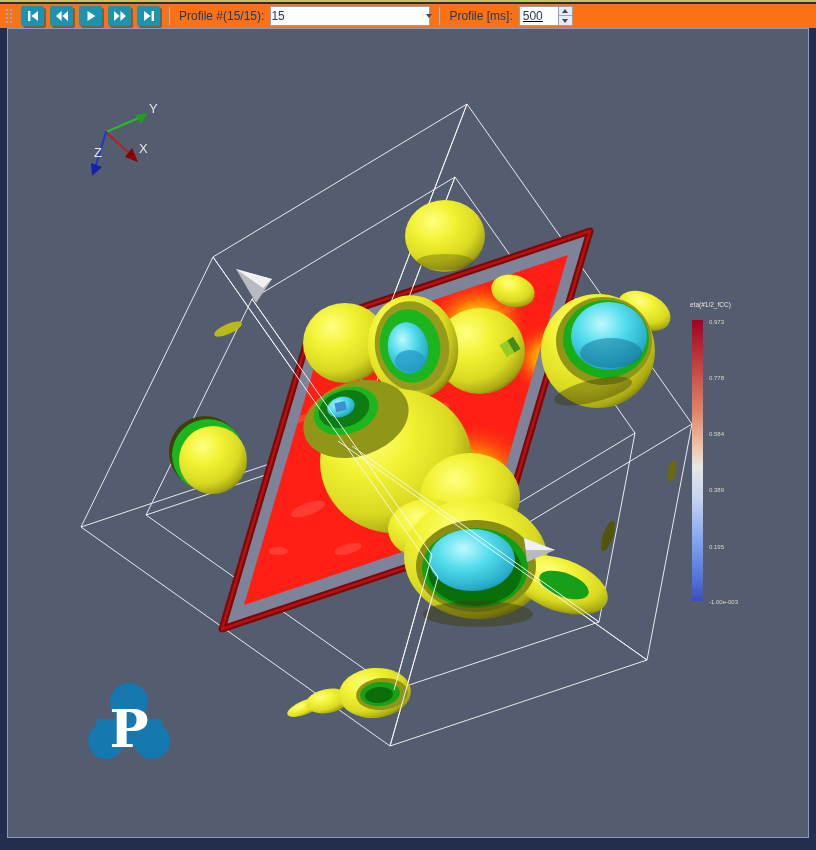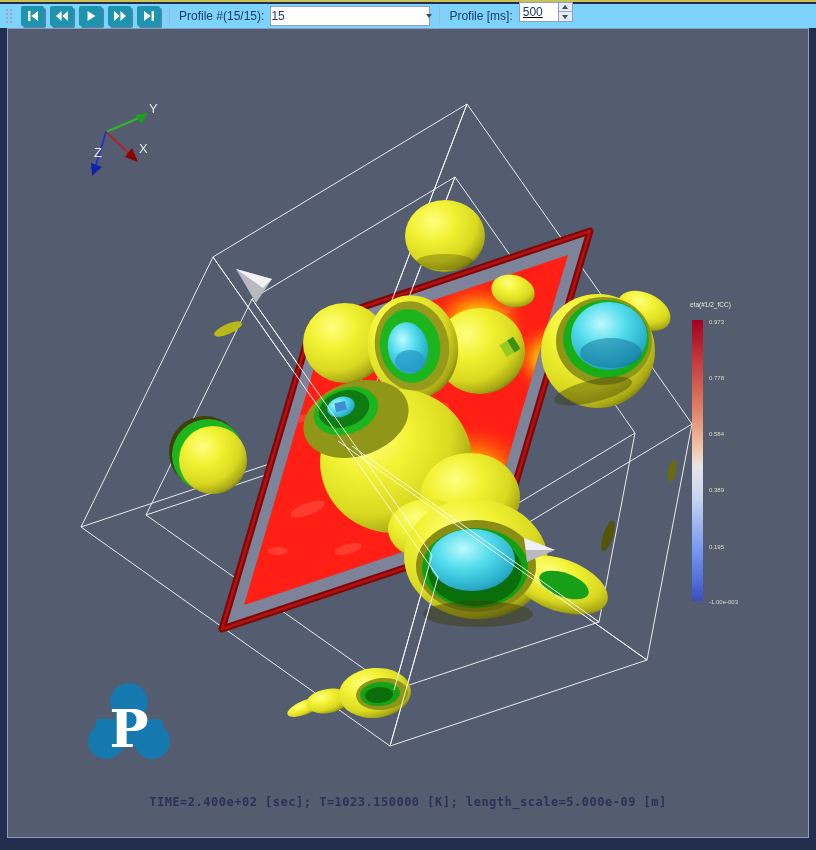--- a/index.html
+++ b/index.html
@@ -1,38 +1,38 @@
 <!DOCTYPE html>
 <html><head>
 <meta charset="utf-8">
 <style>
   html,body{margin:0;padding:0;background:#10182e;}
   *{box-sizing:border-box;}
   .window{position:relative;width:816px;height:850px;background:#232e4f;overflow:hidden;
           font-family:"Liberation Sans",sans-serif;}
   .strip-yellow{position:absolute;left:0;top:0;width:816px;height:2px;background:#c9c356;}
   .strip-navy{position:absolute;left:0;top:2px;width:816px;height:2px;background:#232e4f;}
-  .toolbar{position:absolute;left:0;top:4px;width:816px;height:24px;background:#7dd3fc;
+  .toolbar{position:absolute;left:0;top:4px;width:816px;height:24px;background:#f97316;
            display:flex;align-items:center;gap:6px;padding:0 4px;}
   .grip{width:9px;height:18px;margin-right:2px;
         background-image:radial-gradient(#9aa5bd 1px, transparent 1.2px);
         background-size:4px 4px;background-position:1px 1px;}
   .tb-btn{width:23px;height:20px;background:#1e93af;border:none;border-radius:2px;
           display:flex;align-items:center;justify-content:center;padding:0;cursor:pointer;
           box-shadow:2px 2px 0 rgba(13,78,98,.55);}
   .tb-btn svg{display:block;}
   .sep{width:1px;height:18px;background:#aab3c6;margin:0 3px;}
   .tb-label{font-size:12px;color:#1d3a68;white-space:nowrap;}
   .combo{display:flex;align-items:center;border:1px solid #8fa0bf;background:#ffffff;height:20px;width:160px;}
   .combo input{border:none;outline:none;flex:1;height:18px;font-size:12px;color:#1d3a68;
                font-family:"Liberation Sans",sans-serif;padding:0 0;background:transparent;}
   .combo-arrow{width:14px;height:18px;display:flex;align-items:center;justify-content:center;}
   .combo-arrow:before{content:"";border-left:3.5px solid transparent;border-right:3.5px solid transparent;
                       border-top:4px solid #3a4a66;}
-  .spin{display:flex;height:28px;text-decoration:underline;}
+  .spin{display:flex;align-items:center;height:28px;text-decoration:underline;}
   .spin input{width:40px;height:20px;border:1px solid #8fa0bf;background:#fff;font-size:12px;
               color:#1d3a68;font-family:"Liberation Sans",sans-serif;padding:0 3px;outline:none;}
   .spin-btns{display:flex;flex-direction:column;border:1px solid #8fa0bf;border-left:none;height:20px;}
   .spin-btns div{width:13px;height:9px;background:#e7ebf3;display:flex;align-items:center;justify-content:center;cursor:pointer;}
   .spin-up{border-bottom:1px solid #9aa8c4;}
   .spin-up:before{content:"";border-left:3px solid transparent;border-right:3px solid transparent;
                   border-bottom:4px solid #3a4a66;}
   .spin-dn:before{content:"";border-left:3px solid transparent;border-right:3px solid transparent;
                   border-top:4px solid #3a4a66;}
   .viewport{position:absolute;left:7px;top:28px;width:802px;height:810px;background:#545c70;
@@ -288,15 +288,14 @@
       <g>
         <circle cx="121" cy="673" r="19" fill="#1578ae"></circle>
         <circle cx="98" cy="712" r="18" fill="#1578ae"></circle>
         <circle cx="144" cy="712" r="18" fill="#1578ae"></circle>
         <polygon points="121,666 90,718 152,718" fill="#1578ae"></polygon>
         <rect x="88" y="690" width="66" height="26" fill="#1578ae"></rect>
         <text x="121" y="718" text-anchor="middle" font-family="DejaVu Serif, serif" font-weight="bold" font-size="52" fill="#ffffff">P</text>
       </g>
     </svg>
 
-    <div class="statusline">TIME=2.400e+02 [sec]; T=1023.150000 [K]; length_scale=5.000e-09 [m]</div>
   </div>
 </div>
 
 </body></html>

